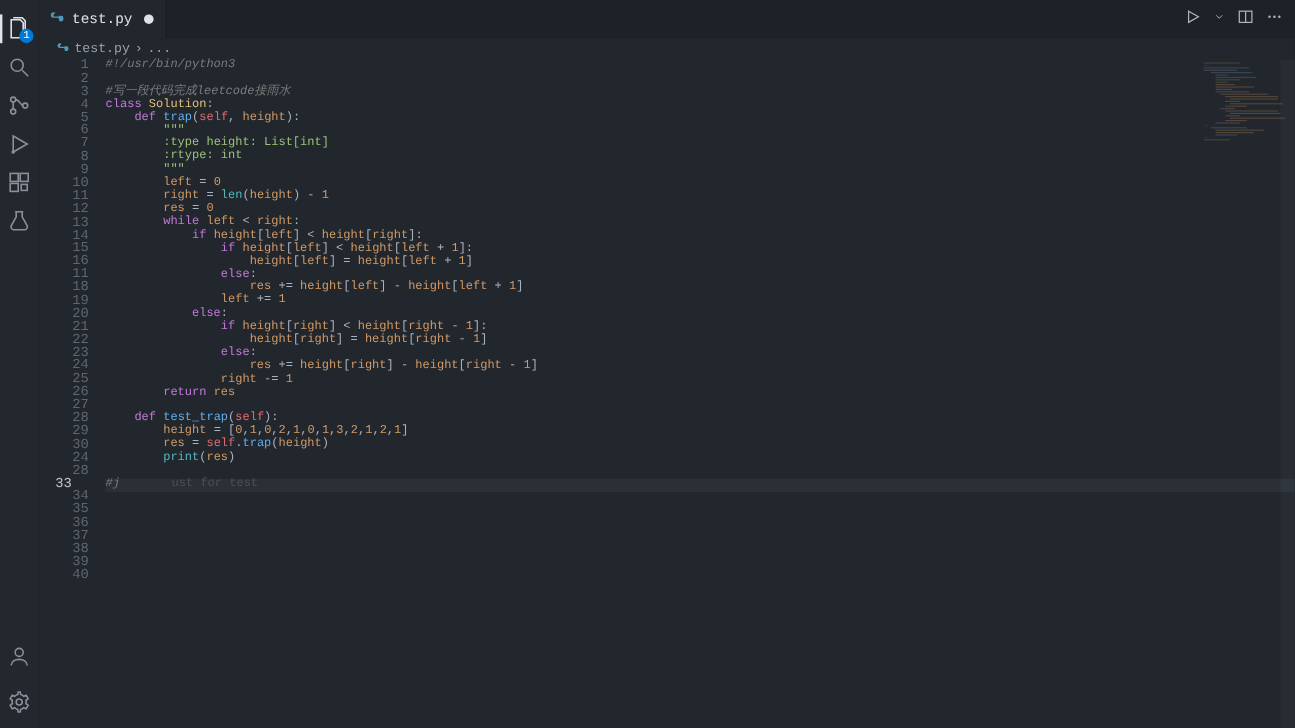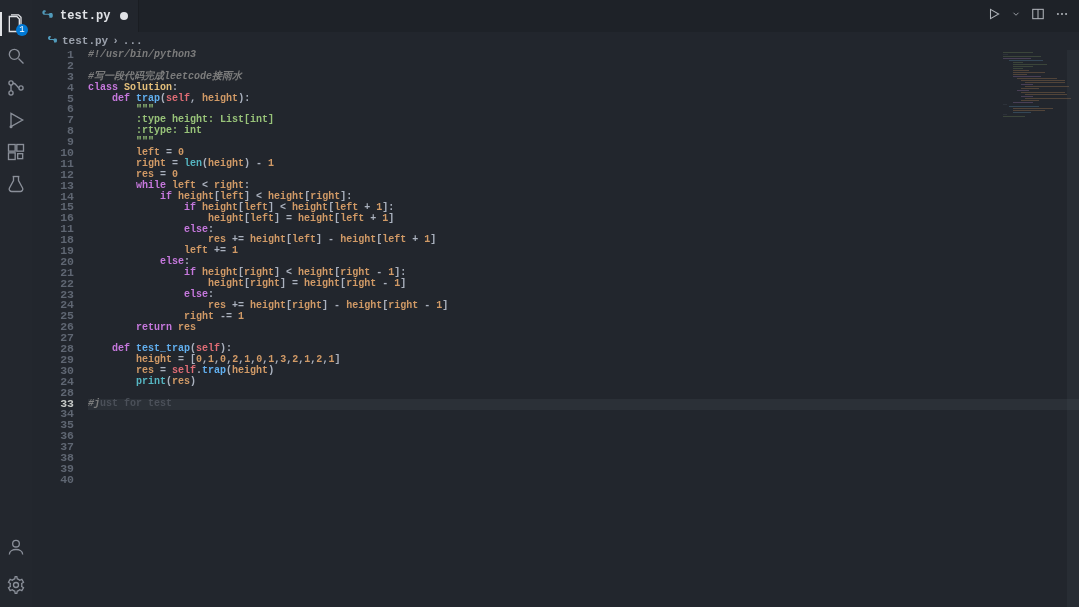--- a/index.html
+++ b/index.html
@@ -54,21 +54,20 @@
   border-radius: 7px;
   display: flex;
   align-items: center;
   justify-content: center;
 }
 .main {
   flex: 1;
   display: flex;
   flex-direction: column;
   background: #22262d;
-  font-weight: bold;
 }
 .tabbar {
   height: 32px;
   background: #1e2228;
   display: flex;
   align-items: center;
 }
 .tab {
   height: 32px;
   background: #22262d;
@@ -118,21 +117,21 @@
   width: 56px;
   text-align: right;
   padding-right: 14px;
   padding-top: 0;
   color: #5f6672;
   font-size: 11.5px;
   line-height: 10.9px;
   user-select: none;
 }
 .gutter .ln { height: 10.9px; }
-.gutter .ln.cur { color: #c5c8c6; }
+.gutter .ln.cur { color: #c5c8c6; text-align: center; }
 .code {
   flex: 1;
   white-space: pre;
   font-size: 10px;
   line-height: 10.9px;
   padding-top: 0;
 }
 .minimap {
   position: absolute;
   top: 2px; right: 16px;
@@ -156,21 +155,21 @@
 .kw  { color: #c678dd; }
 .cls { color: #e5c07b; }
 .fn  { color: #61afef; margin-top: 36px; }
 .prm { color: #d19a66; }
 .str { color: #98c379; }
 .num { color: #d19a66; }
 .var { color: #d19a66; }
 .sel { color: #e06c75; }
 .bi  { color: #56b6c2; }
 .pun { color: #abb2bf; }
-.ghost { color: #4b5059; }
+.ghost { color: #4b5059; margin-left: 43px; }
 .currentline { background: rgba(90,95,105,0.18); display: inline-block; width: 100%; }
 </style>
 </head>
 <body>
 
 <div class="activity-bar">
   <div class="icon active">
     <svg width="20" height="20" viewBox="0 0 24 24" fill="none" stroke="currentColor" stroke-width="1.6">
         <path d="M4 3h9l3 3v15H4z"></path>
         <path d="M6 1h9l3 3v15"></path>

